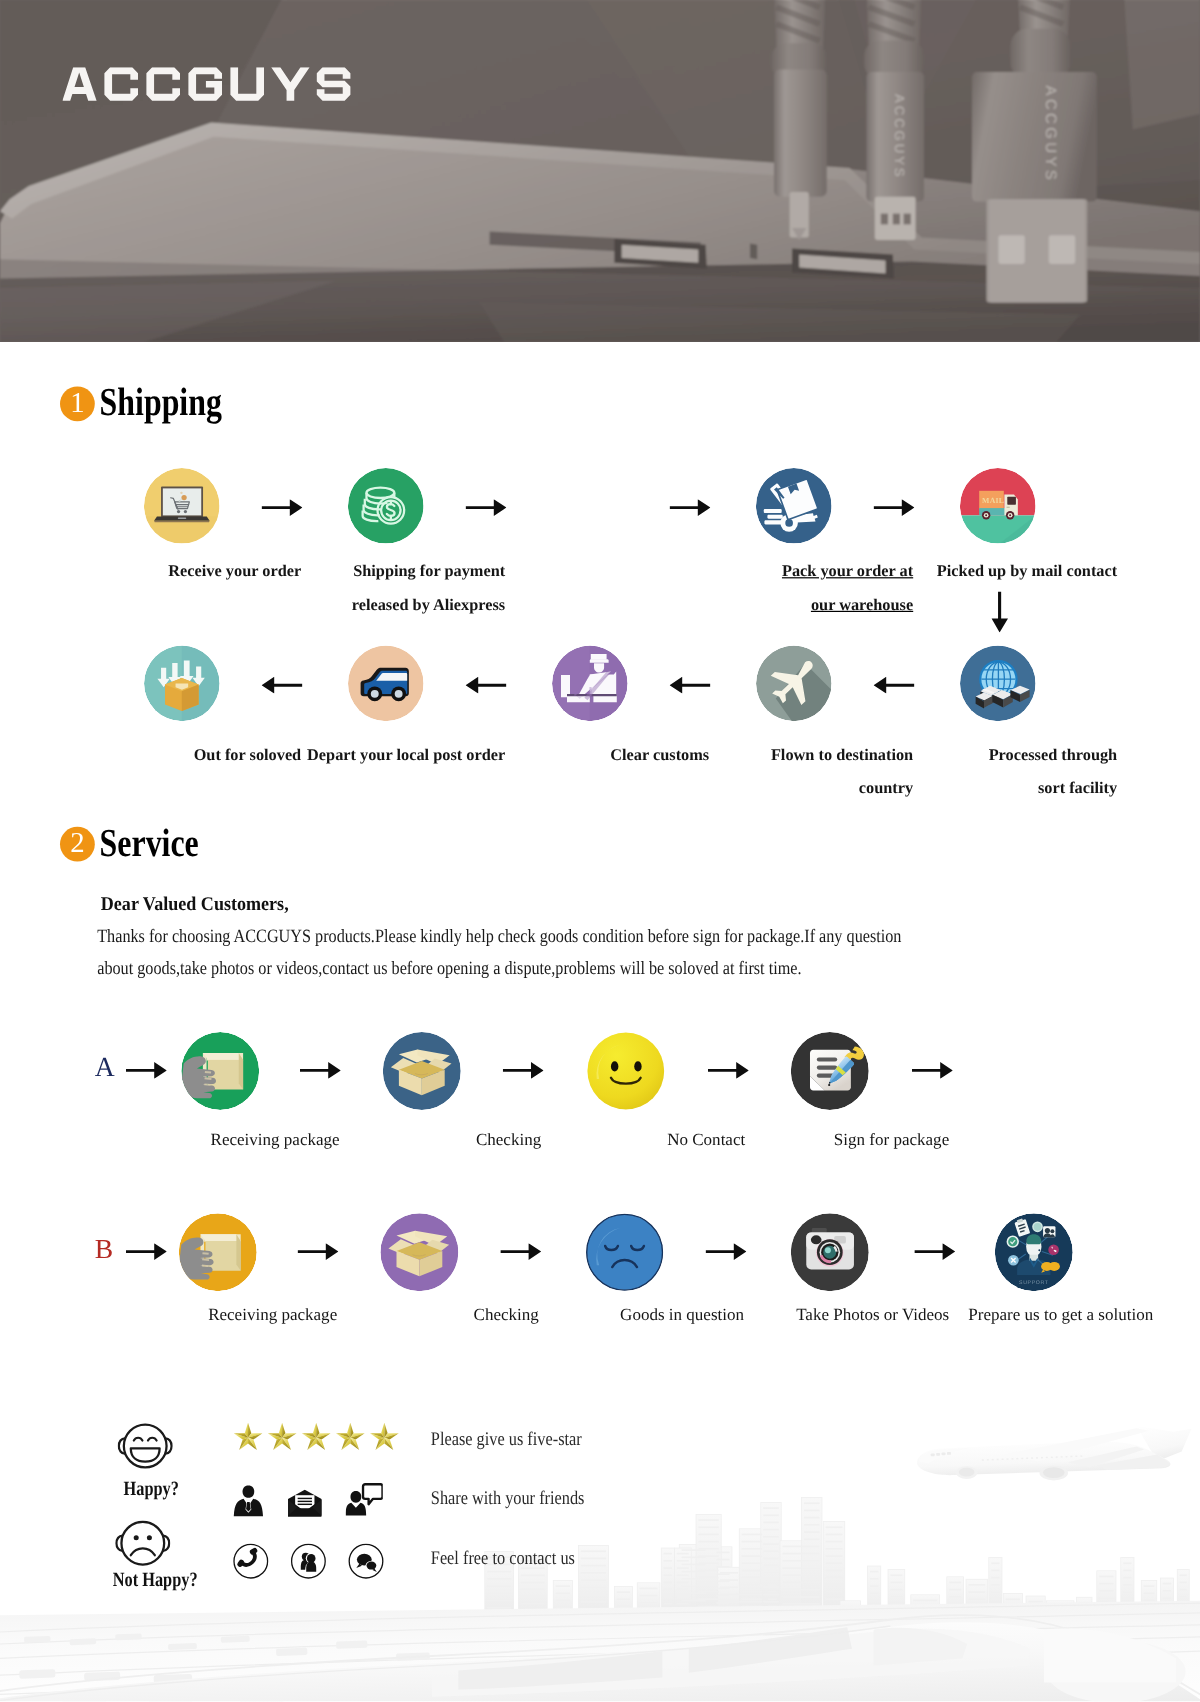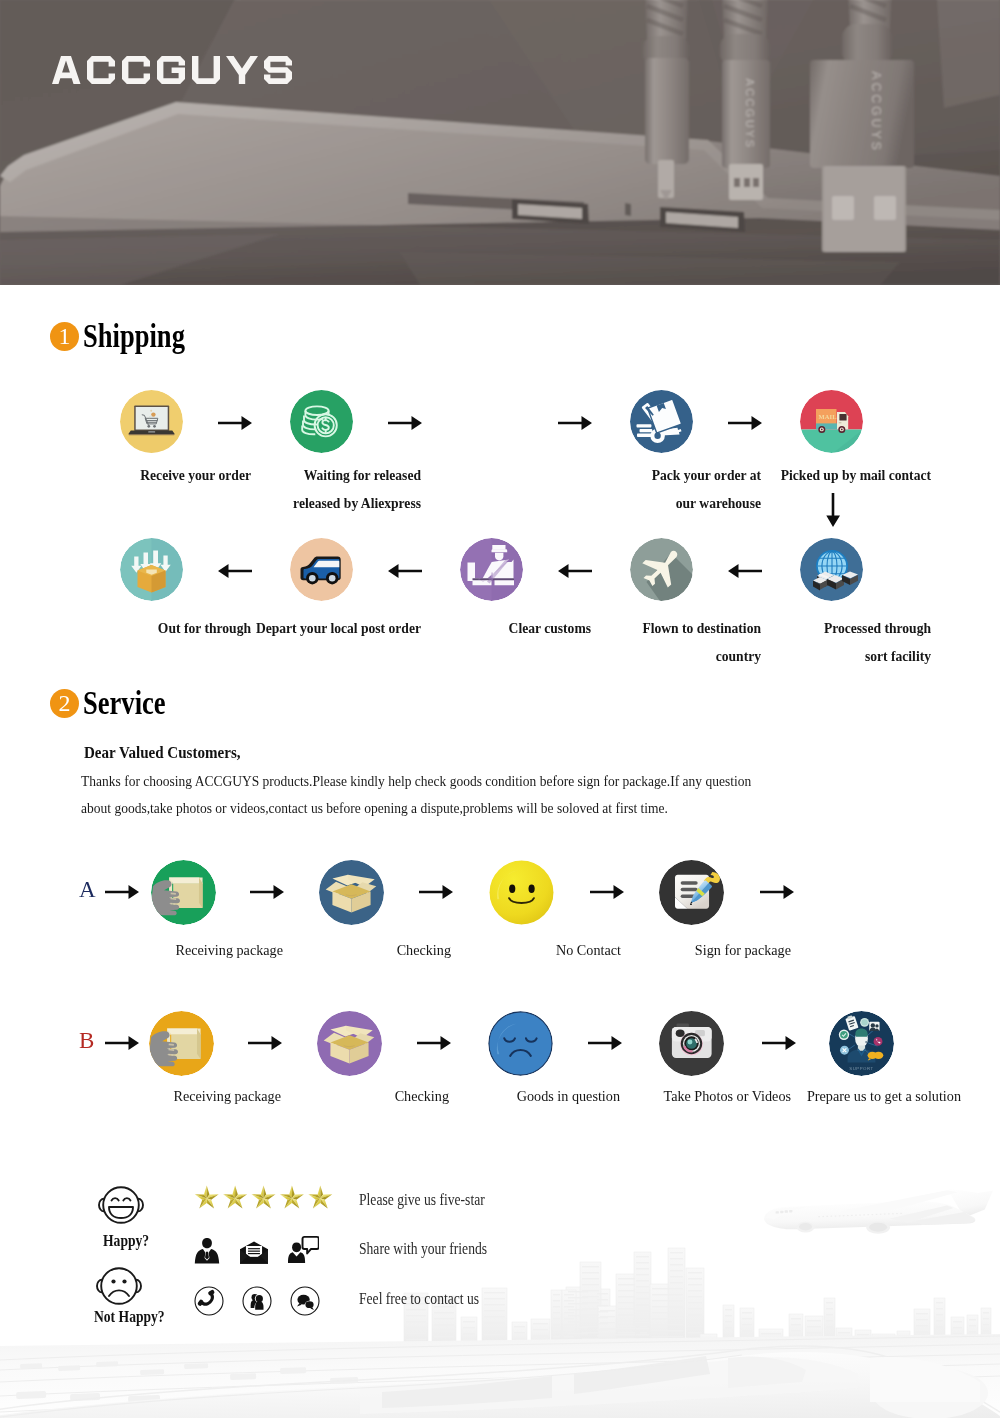--- a/index.html
+++ b/index.html
@@ -305,24 +305,24 @@
     <path d="M13 30.5 v4.6 c0 2.4 5.2 4.3 11.6 4.3 c0.6 0 1.2 0 1.8 -0.1"></path>
     <path d="M12.2 35.4 v4.6 c0 2.4 5.2 4.3 11.6 4.3 c0.5 0 1 0 1.5 -0.05"></path>
     <circle cx="35.7" cy="35.3" r="11.1"></circle>
     <circle cx="35.7" cy="35.3" r="8.1"></circle>
   </g>
   <g fill="none" stroke="#d8f7e4" stroke-width="1.9" stroke-linecap="round">
     <path d="M38.6 31.6 c-0.9 -1.1 -2 -1.5 -3.2 -1.5 c-1.8 0 -3 1 -3 2.3 c0 1.4 1.3 2.1 3.2 2.6 c1.9 0.5 3.2 1.2 3.2 2.6 c0 1.3 -1.2 2.3 -3 2.3 c-1.3 0 -2.5 -0.5 -3.4 -1.6"></path>
     <path d="M35.7 28.2 v2.1 M35.7 40 v2.2"></path>
   </g>
 </svg></div>
-    <div class="lbl" style="margin-left:12px;">Waiting for released
+    <div class="lbl" style="margin-left:12px;">Shipping for payment
 released by Aliexpress</div>
   </div>
-  <div class="node" style="left:576px;top:390px;">
+  <div class="node" style="left:576px;top:390px;text-decoration:underline;">
     <div class="circ"><svg viewBox="0 0 63 63" width="63" height="63">
   <circle cx="31.5" cy="31.5" r="31.5" fill="#35618a"></circle>
   <g fill="#fcfdfe">
     <path d="M12.4 16.6 l4.3 -3.3 c0.6 -0.5 1.4 -0.4 1.8 0.2 l17 22.8 c0.4 0.6 0.3 1.3 -0.3 1.7 l-4.2 3.2 c-0.6 0.4 -1.3 0.3 -1.7 -0.3 L12.1 18.3 c-0.4 -0.5 -0.3 -1.3 0.3 -1.7 Z"></path>
     <path d="M7.5 34.2 h12.9 c0.6 0 1 0.4 1 1 v1.4 c0 0.5 -0.4 1 -1 1 H7.5 c-0.6 0 -1 -0.5 -1 -1 v-1.4 c0 -0.6 0.4 -1 1 -1 Z"></path>
     <path d="M10.5 38.9 h10.8 c0.5 0 1 0.5 1 1 v1.3 c0 0.5 -0.5 1 -1 1 H10.5 c-0.6 0 -1 -0.5 -1 -1 v-1.3 c0 -0.5 0.4 -1 1 -1 Z"></path>
     <path d="M8 43.6 h13.3 c0.5 0 1 0.5 1 1 v1.4 c0 0.5 -0.5 1 -1 1 H8 c-0.6 0 -1 -0.5 -1 -1 v-1.4 c0 -0.5 0.4 -1 1 -1 Z"></path>
     <path d="M25 40.2 l22.5 -2.5 l0.5 2.3 l2.7 -1 l0.8 2.3 l-2.6 1 l0.7 2.2 l-23.4 1.3 Z"></path>
     <circle cx="27.6" cy="45.8" r="7.3"></circle>
   </g>
@@ -398,21 +398,21 @@
       <path d="M23.5 14.5 h4.5 v11.6 h3.2 l-5.5 7.6 l-5.4 -7.6 h3.2 Z"></path>
       <path d="M33.2 12.5 h4.8 v12.8 h3.3 l-5.7 7.9 l-5.7 -7.9 h3.3 Z"></path>
       <path d="M43.4 17.5 h4.3 v9.2 h3 l-5.2 7.1 l-5.1 -7.1 h3 Z"></path>
     </g>
     <path d="M17.5 32.5 l14 -5.5 l14 5.5 v16.5 l-14 5.5 l-14 -5.5 Z" fill="#e5aa3c"></path>
     <path d="M17.5 32.5 l14 -5.5 l14 5.5 l-14 5.5 Z" fill="#e9b74c"></path>
     <path d="M31.5 38 v16.5 l14 -5.5 v-16.5 Z" fill="#d49a34"></path>
     <path d="M26.3 31.6 h10.5 v3.2 l-5.2 1.9 l-5.3 -1.9 Z" fill="#f5e5b6"></path>
   </g>
 </svg></div>
-    <div class="lbl">Out for through</div>
+    <div class="lbl">Out for soloved</div>
   </div>
   <div class="node nrow2" style="left:236px;top:538px;">
     <div class="circ"><svg viewBox="0 0 63 63" width="63" height="63">
   <circle cx="31.5" cy="31.5" r="31.5" fill="#eec5a2"></circle>
   <path d="M10.5 31.6 c0 -1.6 0.9 -2.4 2.4 -2.6 c3.6 -0.5 5.5 -1.6 6.9 -3.4 l4 -5.2 c1.1 -1.4 2.1 -1.9 3.9 -1.9 h20.1 c1.8 0 2.9 1.1 2.9 2.9 v18.4 c0 1.5 -1 2.5 -2.6 2.5 H13.1 c-1.6 0 -2.6 -1 -2.6 -2.5 Z" fill="#191919"></path>
   <path d="M13.5 32.3 c0 -0.8 0.5 -1.1 1.3 -1.2 c4.1 -0.5 6.2 -1.8 7.8 -3.9 l3.8 -4.9 c0.8 -1 1.4 -1.3 2.6 -1.3 h19 c0.9 0 1.4 0.5 1.4 1.4 v16.8 c0 0.8 -0.5 1.2 -1.3 1.2 H14.8 c-0.8 0 -1.3 -0.4 -1.3 -1.2 Z" fill="#1a5fa8"></path>
   <path d="M23.5 29.3 l4.2 -5.5 c0.6 -0.8 1.1 -1 2 -1 h18.6 c0.7 0 1 0.3 1 1 v5.5 Z" fill="#f4f6f7"></path>
   <circle cx="22.3" cy="40.2" r="6.2" fill="#111"></circle>
   <circle cx="22.3" cy="40.2" r="3.3" fill="#cdd9e3"></circle>
   <circle cx="42.2" cy="40.2" r="6.2" fill="#111"></circle>

